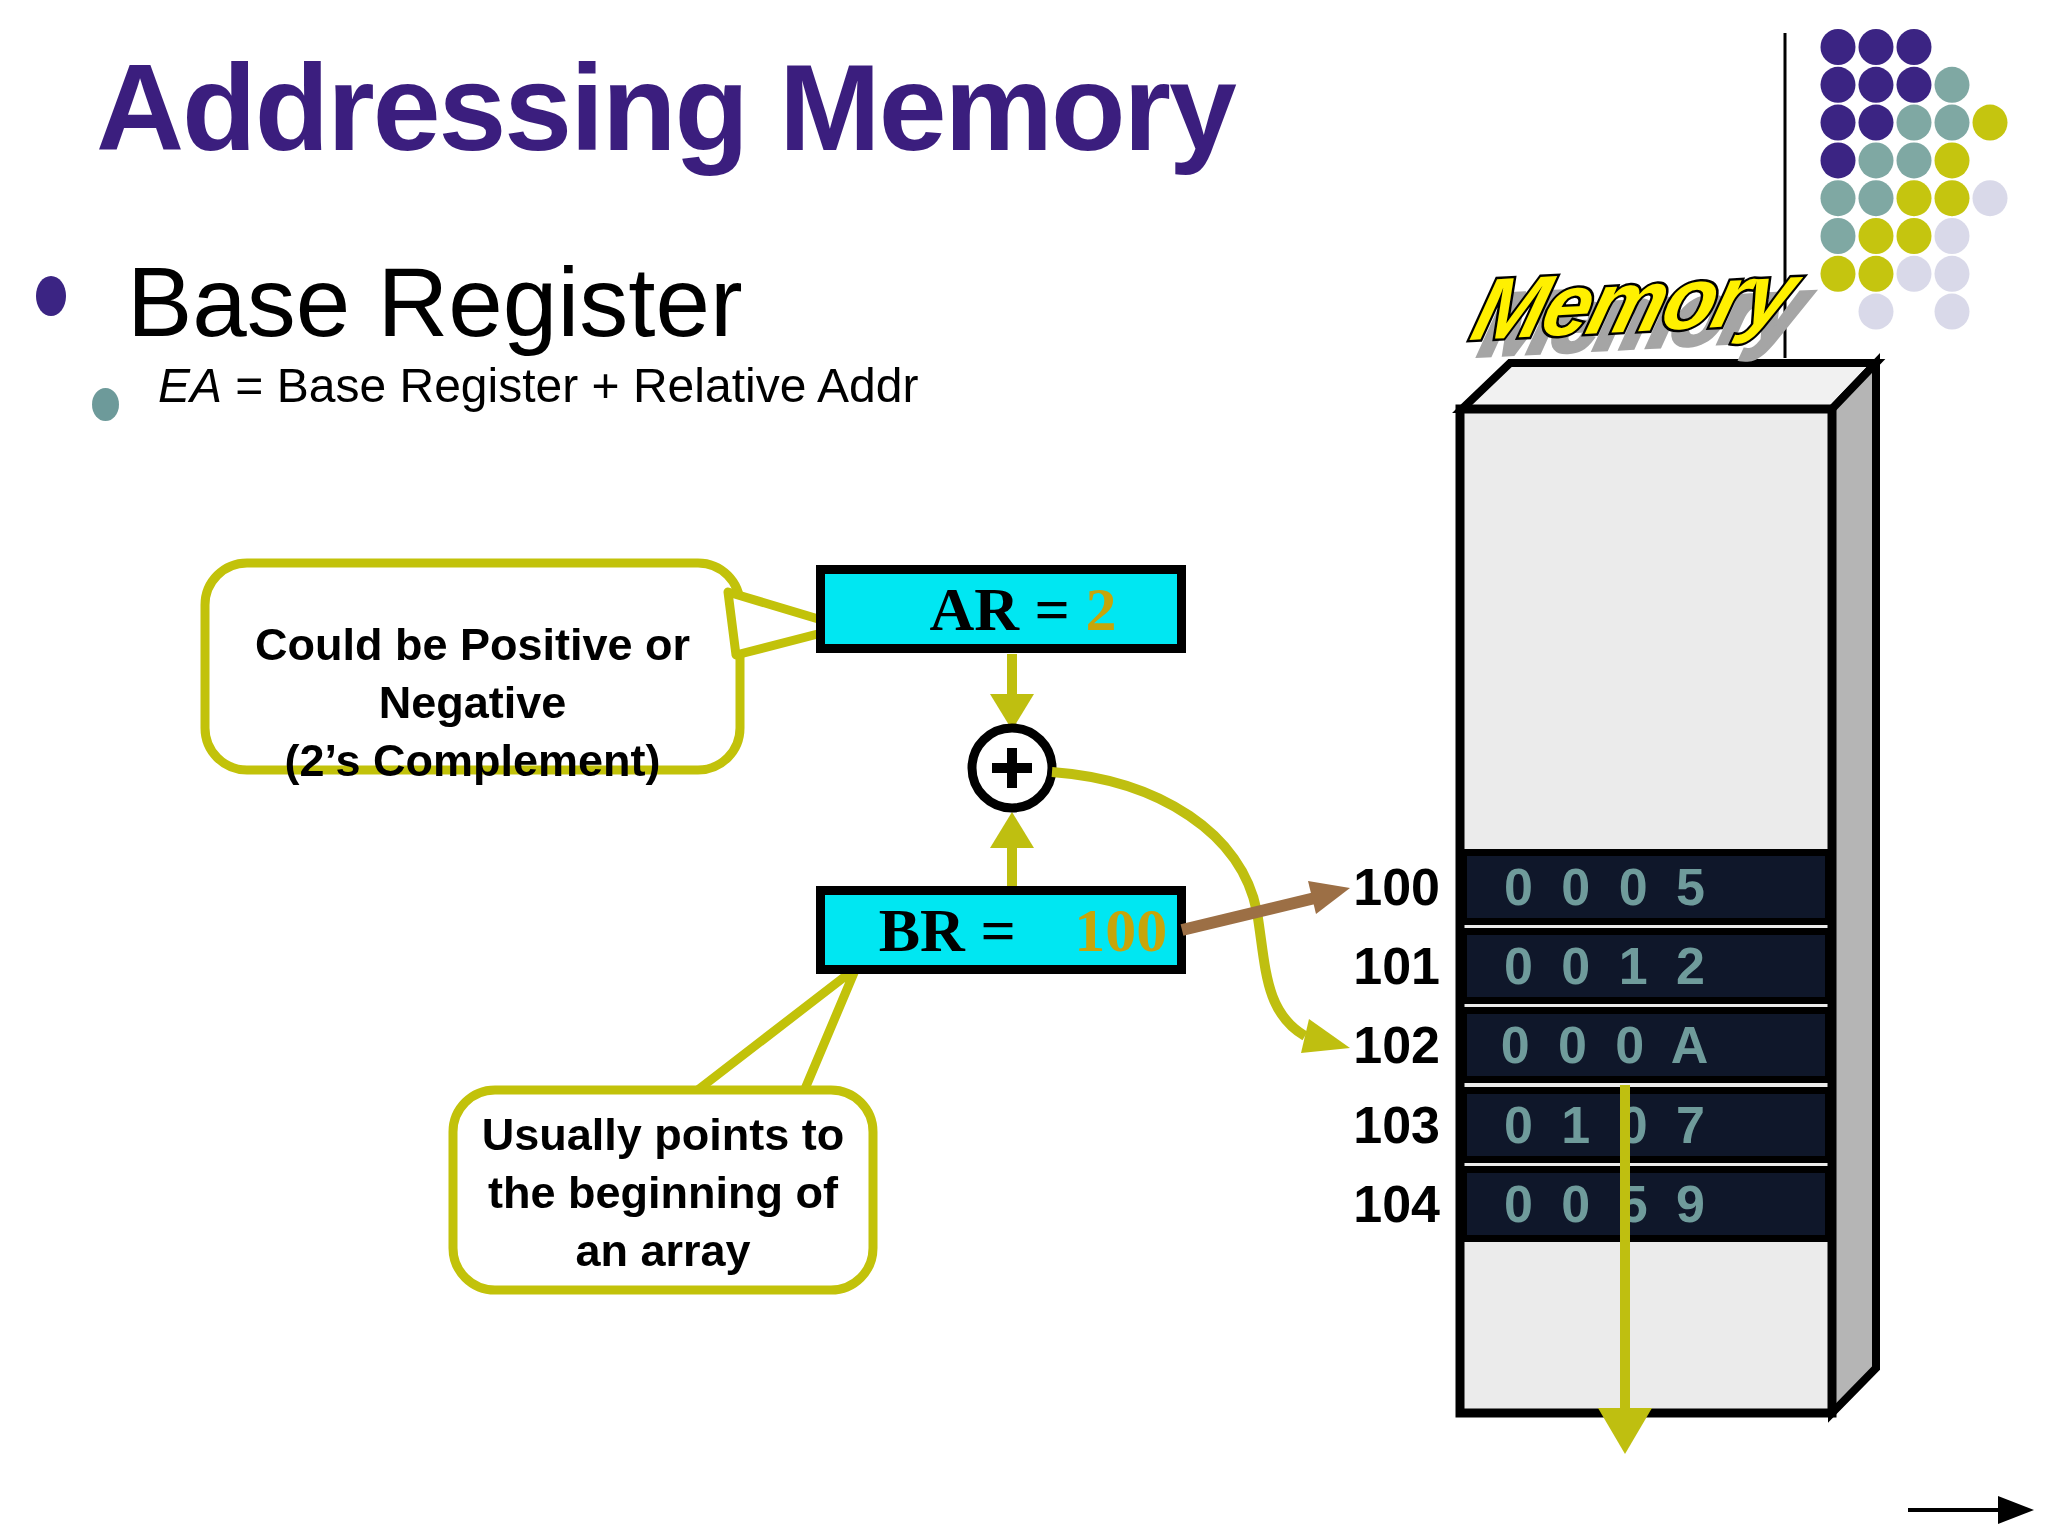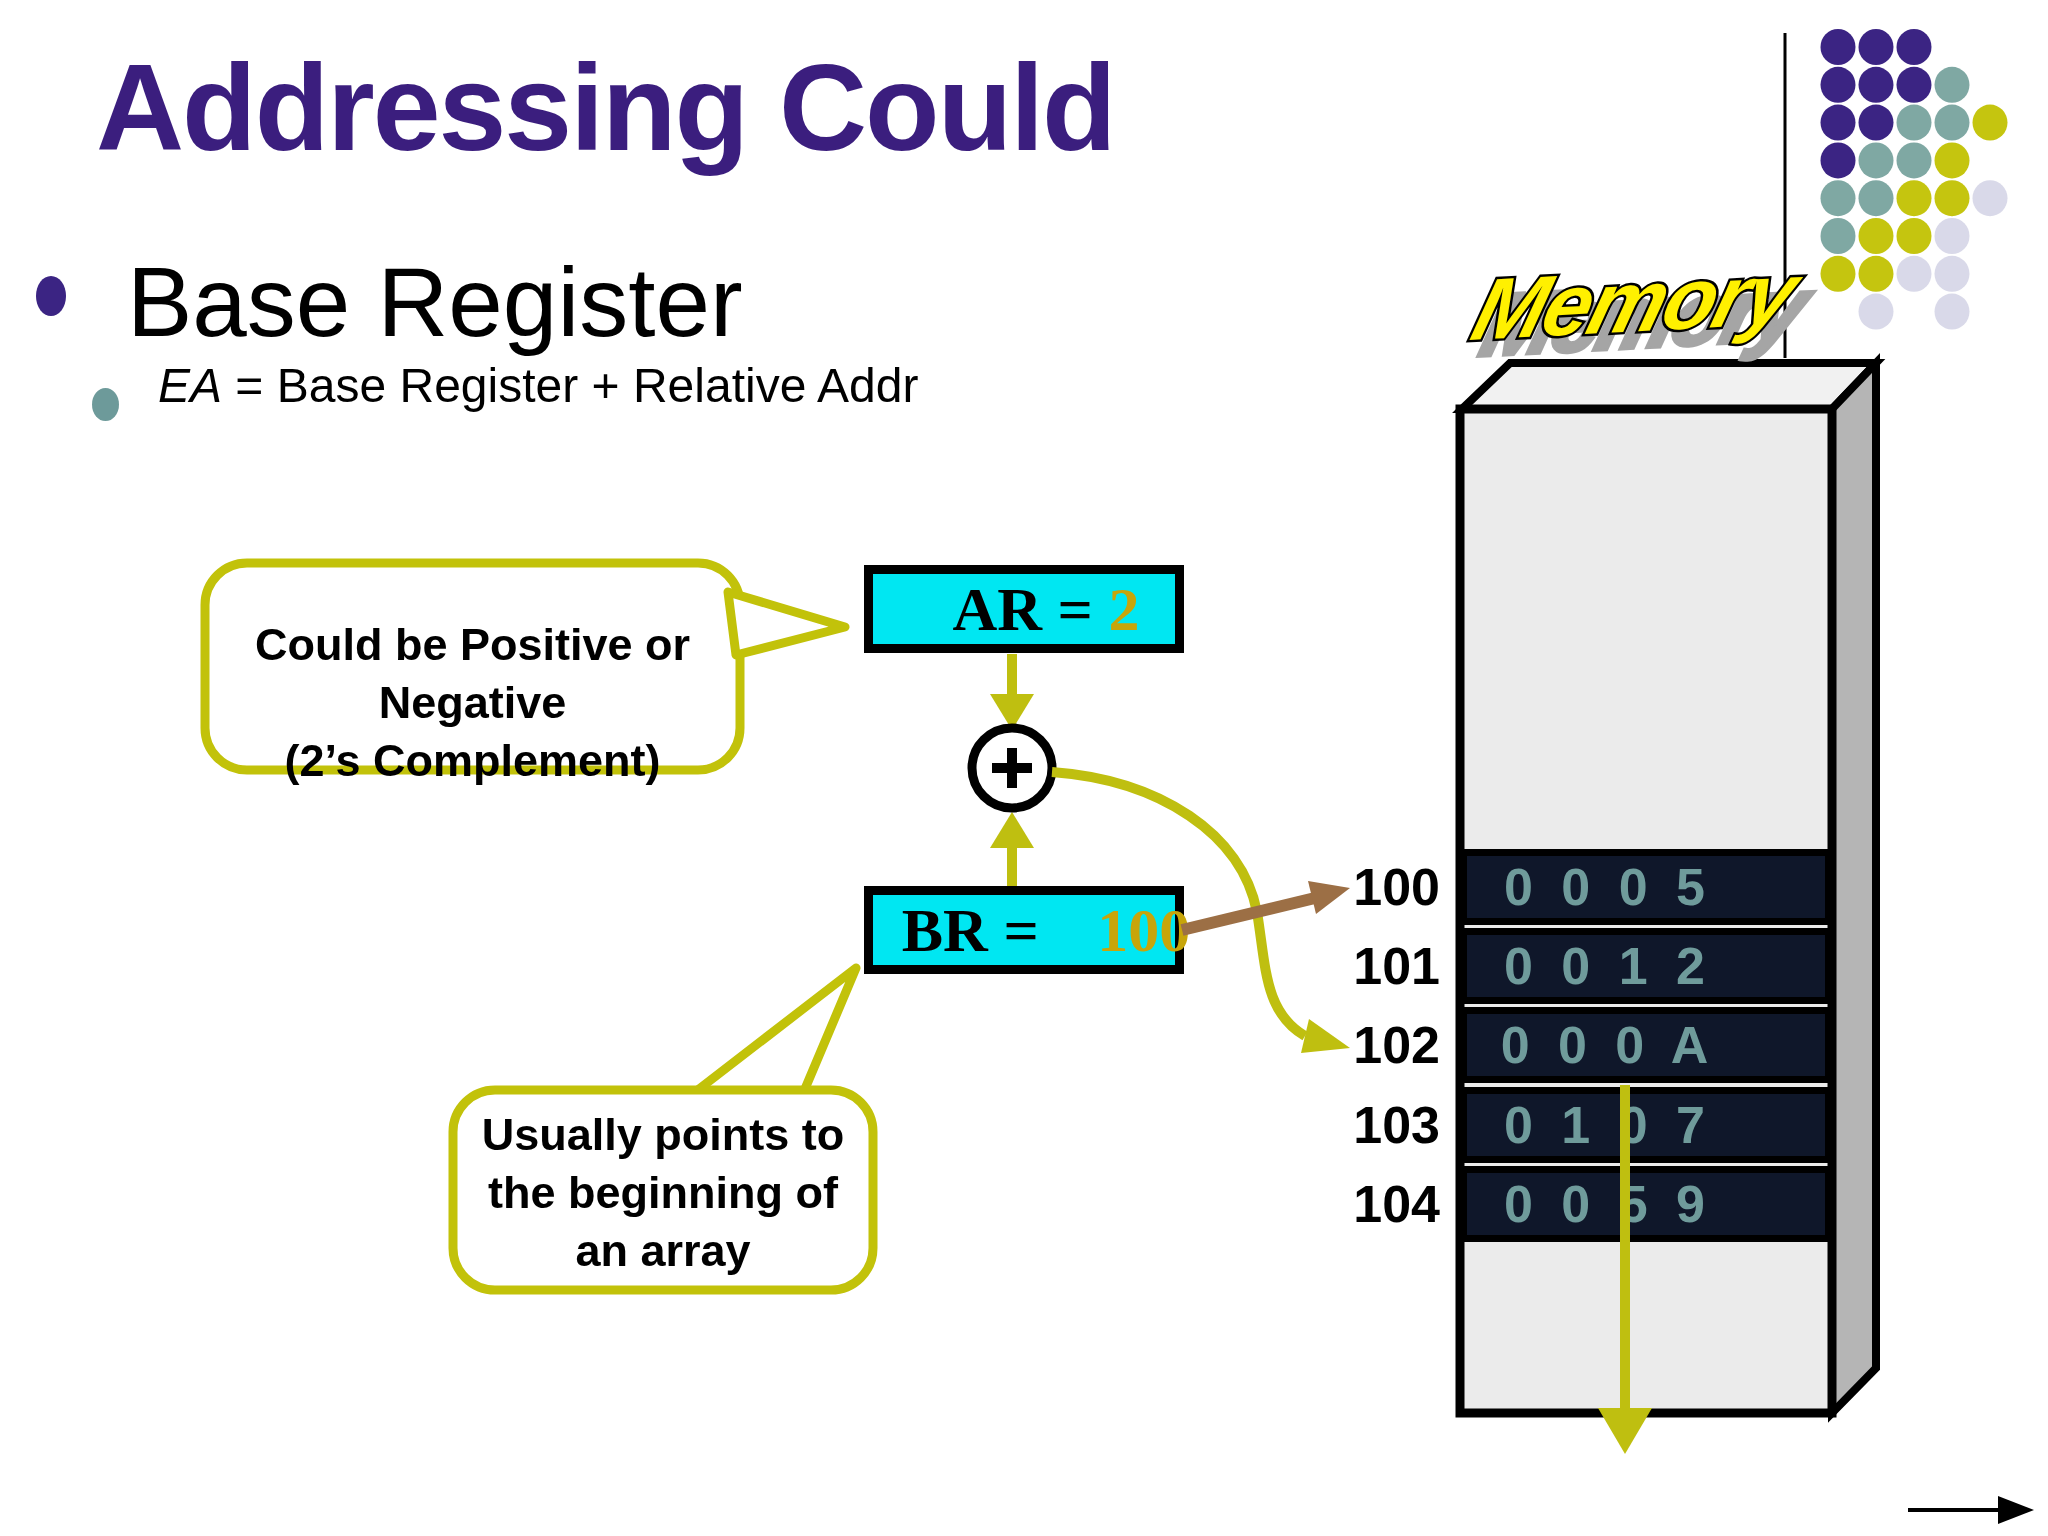--- a/index.html
+++ b/index.html
@@ -37,21 +37,21 @@
   
   .callout-text {
     z-index:2; font-weight:bold; font-size:45px; line-height:58px;
     text-align:center; color:#000;
   }
   #callout-ar-text { left:205px; top:580px;  width:535px;margin-top:36px; }
   #callout-br-text { left:453px; top:1106px; width:420px; }
 
   
   .reg-box {
-    z-index:2; left:864px; width:320px; height:88px; background:#00E7F2;
+    z-index:2; left:816px; width:370px; height:88px; background:#00E7F2;
     border:9px solid #000; box-sizing:border-box; display:flex;
     align-items:center; justify-content:center;
     font-family:"Liberation Serif", serif; font-weight:bold; font-size:62px;
     white-space:pre; color:#000;padding-left:44px;
   }
   #ar-box { top:565px; }
   #br-box { top:886px;gap:43px; }
   .reg-value { color:#C7A50A; }
 
   
@@ -142,21 +142,21 @@
       <rect x="453" y="1090" width="420" height="200" rx="42" fill="#fff" stroke="#C2C20A" stroke-width="9"></rect>
     </g>
 
     <g>
       <line x1="1908" y1="1510" x2="2002" y2="1510" stroke="#000" stroke-width="4"></line>
       <polygon points="2034,1510 1998,1496 1998,1524" fill="#000"></polygon>
     </g>
   </svg>
 
   <div class="html-layer">
-    <div id="page-title" class="abs">Addressing Could</div>
+    <div id="page-title" class="abs">Addressing Memory</div>
 
     <div id="bullet-main-marker" class="abs"></div>
     <div id="bullet-main-text" class="abs">Base Register</div>
 
     <div id="bullet-sub-marker" class="abs"></div>
     <div id="bullet-sub-text" class="abs">
       <span class="ea">EA</span><span> = Base Register + Relative Addr</span>
     </div>
 
     <div id="callout-ar-text" class="abs callout-text">

